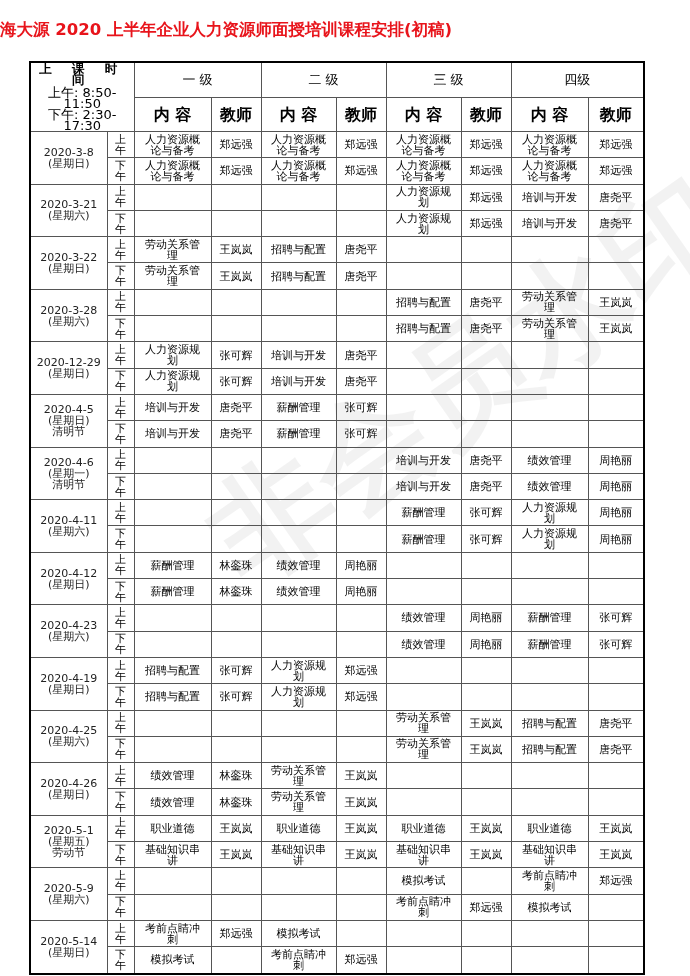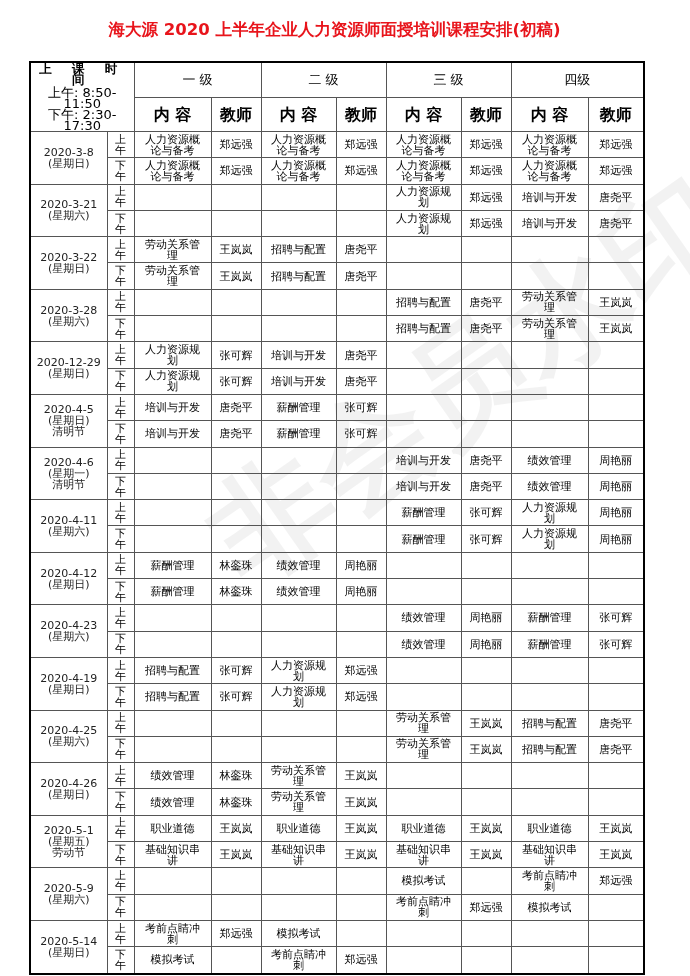--- a/index.html
+++ b/index.html
@@ -1,18 +1,18 @@
 <!DOCTYPE html>
 <html><head>
 <meta charset="utf-8">
 <style>
   html, body { margin: 0; padding: 0; background: #ffffff; }
   body { width: 690px; height: 976px; position: relative; overflow: hidden;
          font-family: "DejaVu Sans", "Liberation Sans", sans-serif; color: #000; }
-  .title { position: absolute; top: 19px; left: 0; width: 669px; text-align: center;
+  .title { position: absolute; top: 19px; left: 0; width: 669px; 
            font-size: 16.5px; font-weight: bold; color: #e8141b; letter-spacing: 0px; }
   table.sched { position: absolute; left: 29px; top: 61px; border-collapse: collapse;
                 table-layout: fixed; width: 614px; border: 2px solid #000; }
   table.sched td { border: 1px solid #555; padding: 0; text-align: center; vertical-align: middle;
                    font-size: 11px; line-height: 11px; overflow: hidden; }
   table.sched td.bl { border-left: 1.5px solid #000; }
   tr.h1 td { height: 24px; font-size: 13px; }
   tr.h2 td { height: 24px; font-size: 16px; font-weight: bold; }
   tr.r td { height: 25.3px; }
   td.timecell { font-size: 9.5px; line-height: 12px; }

